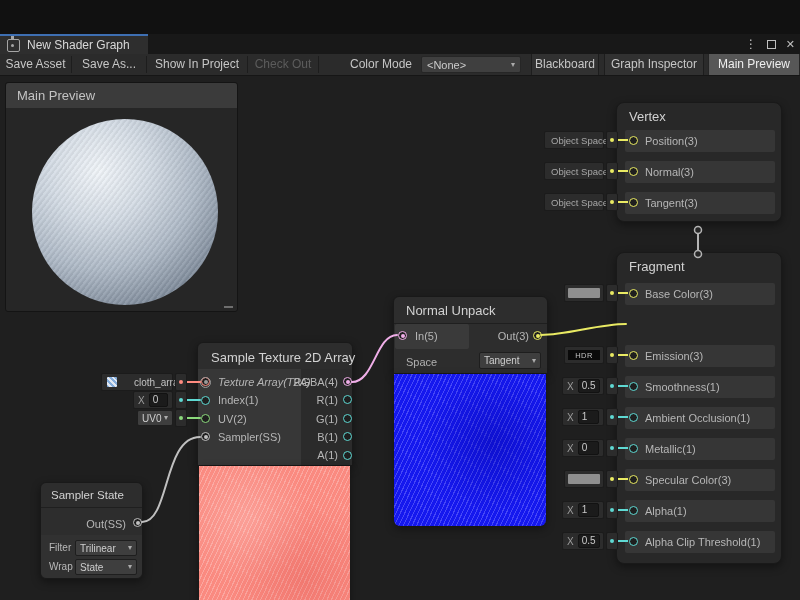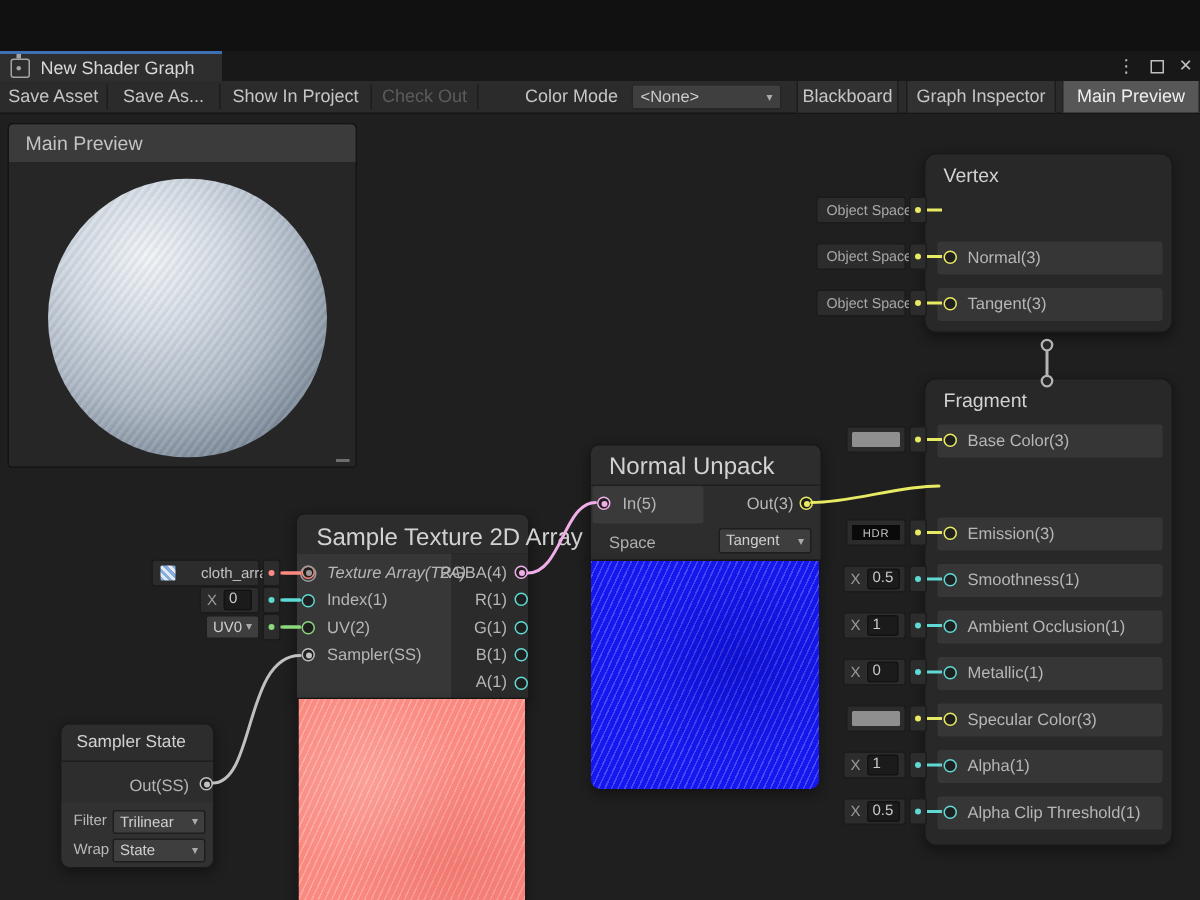--- a/index.html
+++ b/index.html
@@ -47,21 +47,21 @@
       background:
         repeating-linear-gradient(127deg, rgba(255,255,255,0.07) 0 1.5px, rgba(0,0,0,0.05) 3px 4.5px),
         radial-gradient(circle at 36% 28%, #F0F4F8 0%, #D3DBE4 28%, #AEB9C6 55%, #828E9D 78%, #66707E 95%);}
   .resize-dash{position:absolute;right:4px;bottom:3px;width:9px;height:2px;background:#6E6E6E;}
 
   
   .node{position:absolute;background:#2D2D2D;border:1px solid #191919;border-radius:6px;
         box-sizing:border-box;box-shadow:0 3px 8px rgba(0,0,0,0.4);}
   .ctx{border-radius:8px;background:#282828;}
   .node-title{position:absolute;left:12px;top:6px;font-size:13px;color:#D2D2D2;white-space:nowrap;}
-  .node-title.small{font-size:16px;}
+  .node-title.small{font-size:13px;}
   .slot-row{position:absolute;left:8px;width:150px;height:22px;background:#363636;border-radius:2px;}
   .slot-label{position:absolute;left:20px;top:0;line-height:22px;font-size:11px;color:#B6B6B6;white-space:nowrap;}
   .sep{position:absolute;height:1px;background:#1F1F1F;}
 
   
   .port{position:absolute;width:9px;height:9px;border-radius:50%;border:1.5px solid #888;
         background:#1F1F1F;box-sizing:border-box;}
   .port .pf{display:none;}
   .port.filled .pf{display:block;position:absolute;inset:1.5px;border-radius:50%;}
   .port-v1{border-color:var(--c-vec1);}
@@ -170,20 +170,24 @@
     </div>
     <div class="tb-btn right-btn" style="left:531px;width:68px;">Blackboard</div>
     <div class="tb-btn right-btn" style="left:604px;width:100px;">Graph Inspector</div>
     <div class="tb-btn right-btn active-btn" style="left:708px;width:92px;">Main Preview</div>
   </div>
 
   <div class="canvas"></div>
 
   <div class="node ctx" style="left:616px;top:68px;width:166px;height:120px;">
     <div class="node-title">Vertex</div>
+    <div class="slot-row" style="top:27px;">
+      <span class="port port-v3 row-port"></span>
+      <span class="slot-label">Position(3)</span>
+    </div>
     <div class="slot-row" style="top:58px;">
       <span class="port port-v3 row-port"></span>
       <span class="slot-label">Normal(3)</span>
     </div>
     <div class="slot-row" style="top:89px;">
       <span class="port port-v3 row-port"></span>
       <span class="slot-label">Tangent(3)</span>
     </div>
   </div>
 

